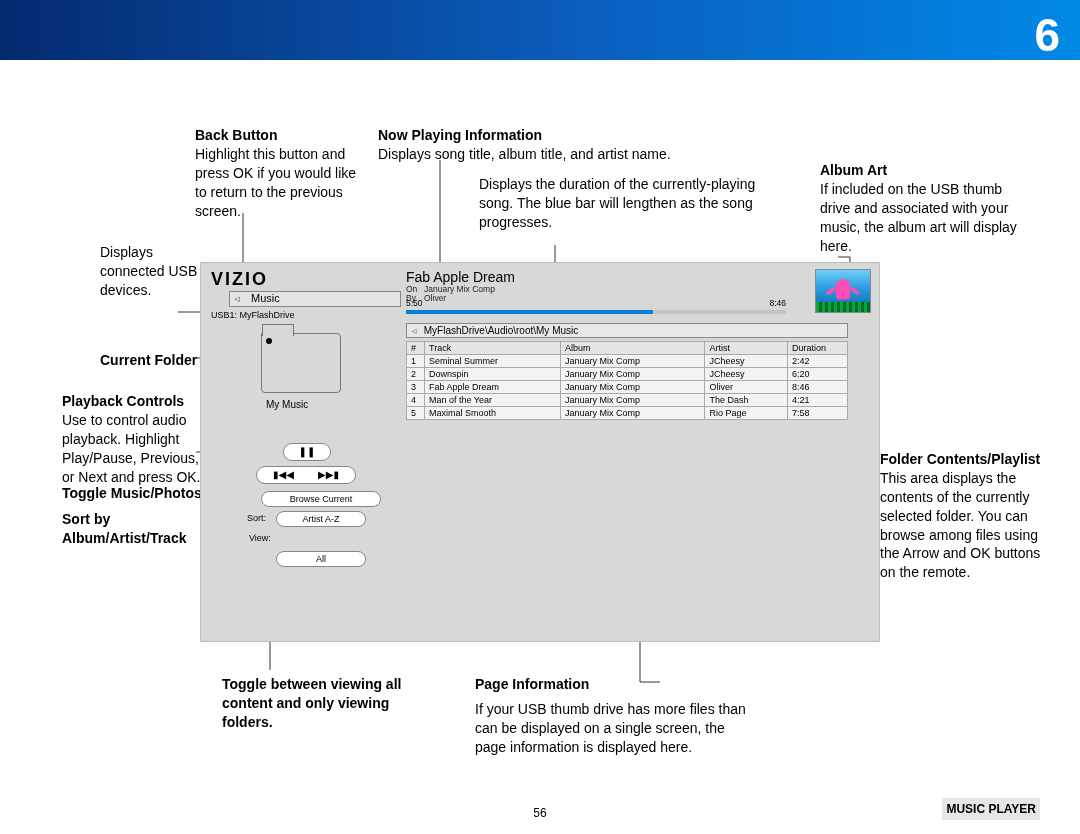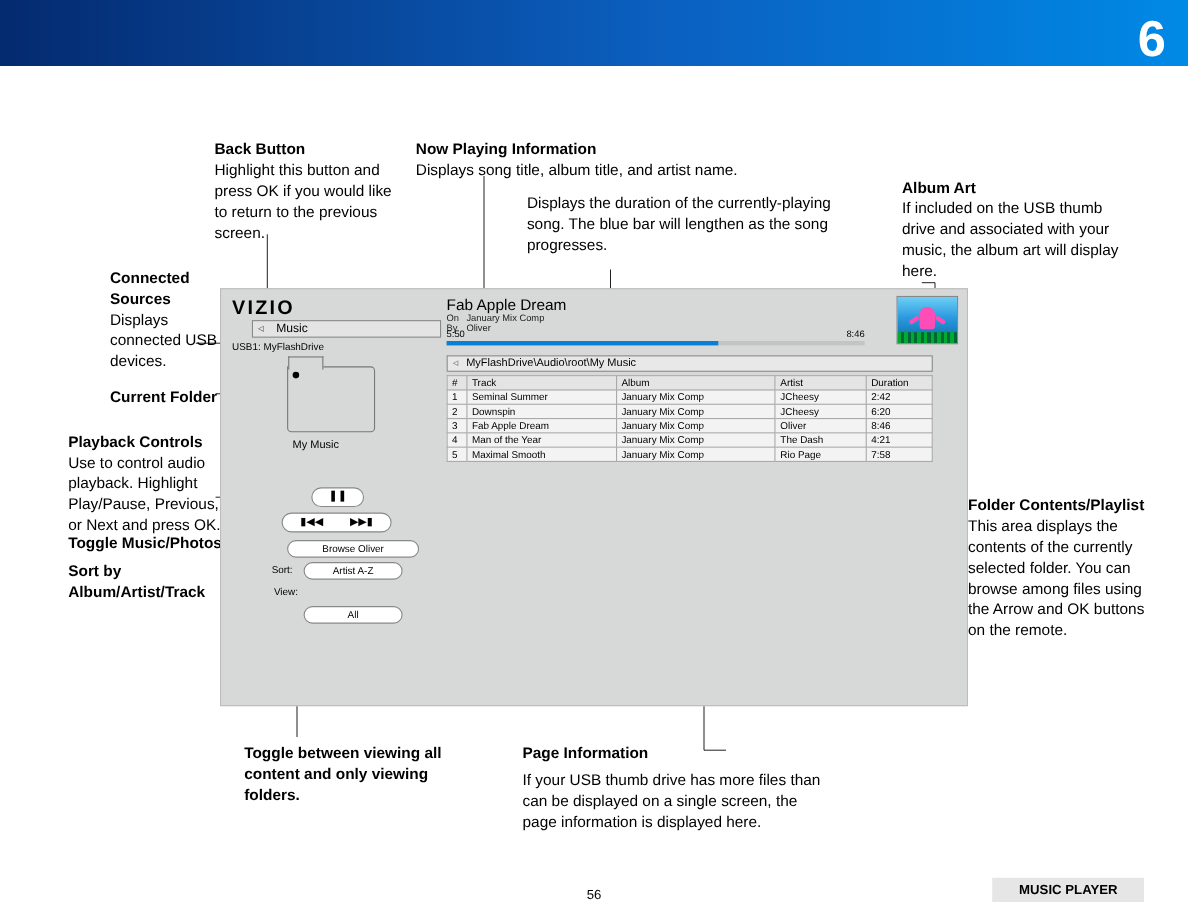--- a/index.html
+++ b/index.html
@@ -146,35 +146,34 @@
   .page-info {
     position:absolute; left:0; right:0; bottom:4px; text-align:center; font-size:9px;
   }
 
   .footer-pagenum {
     position:absolute; left:0; right:0; bottom:14px; text-align:center; font-size:12px;
   }
   .footer-badge {
     position:absolute; right:40px; bottom:14px;
     background:#e6e6e6; font-size:12px; font-weight:bold;
-    padding:4px 24px;
+    padding:4px 4px;
   }
 </style>
 </head>
 <body>
 
 <div class="top-bar"></div>
 <div class="page-num-big">6</div>
 
 <div class="label" style="left:195px; top:126px; width:170px;">
   <div class="h">Back Button</div>
   <div class="t">Highlight this button and press OK if you would like to return to the previous screen.</div>
 </div>
 <div class="label" style="left:100px; top:243px; width:110px;">
-  <div class="h">Connected Sources</div>
   <div class="t">Displays connected USB devices.</div>
 </div>
 <div class="label" style="left:100px; top:351px; width:110px;">
   <div class="h">Current Folder</div>
 </div>
 <div class="label" style="left:62px; top:392px; width:150px;">
   <div class="h">Playback Controls</div>
   <div class="t">Use to control audio playback. Highlight Play/Pause, Previous, or Next and press OK.</div>
 </div>
 <div class="label" style="left:62px; top:484px; width:160px;">
@@ -249,21 +248,21 @@
   </div>
   <div class="folder-name">My Music</div>
 
   <div class="pb-row play">
     <span>❚❚</span>
   </div>
   <div class="pb-row prevnext">
     <span>▮◀◀</span><span>▶▶▮</span>
   </div>
 
-  <div class="pill browse">Browse Oliver</div>
+  <div class="pill browse">Browse Current</div>
   <div class="pill-lbl sort">Sort:</div>
   <div class="pill sort">Artist A-Z</div>
   <div class="pill-lbl view">View:</div>
   <div class="pill view">All</div>
 
   <div class="now-title">Fab Apple Dream</div>
   <div class="now-sub on">
     <span class="k">On</span><span>January Mix Comp</span>
   </div>
   <div class="now-sub by">

